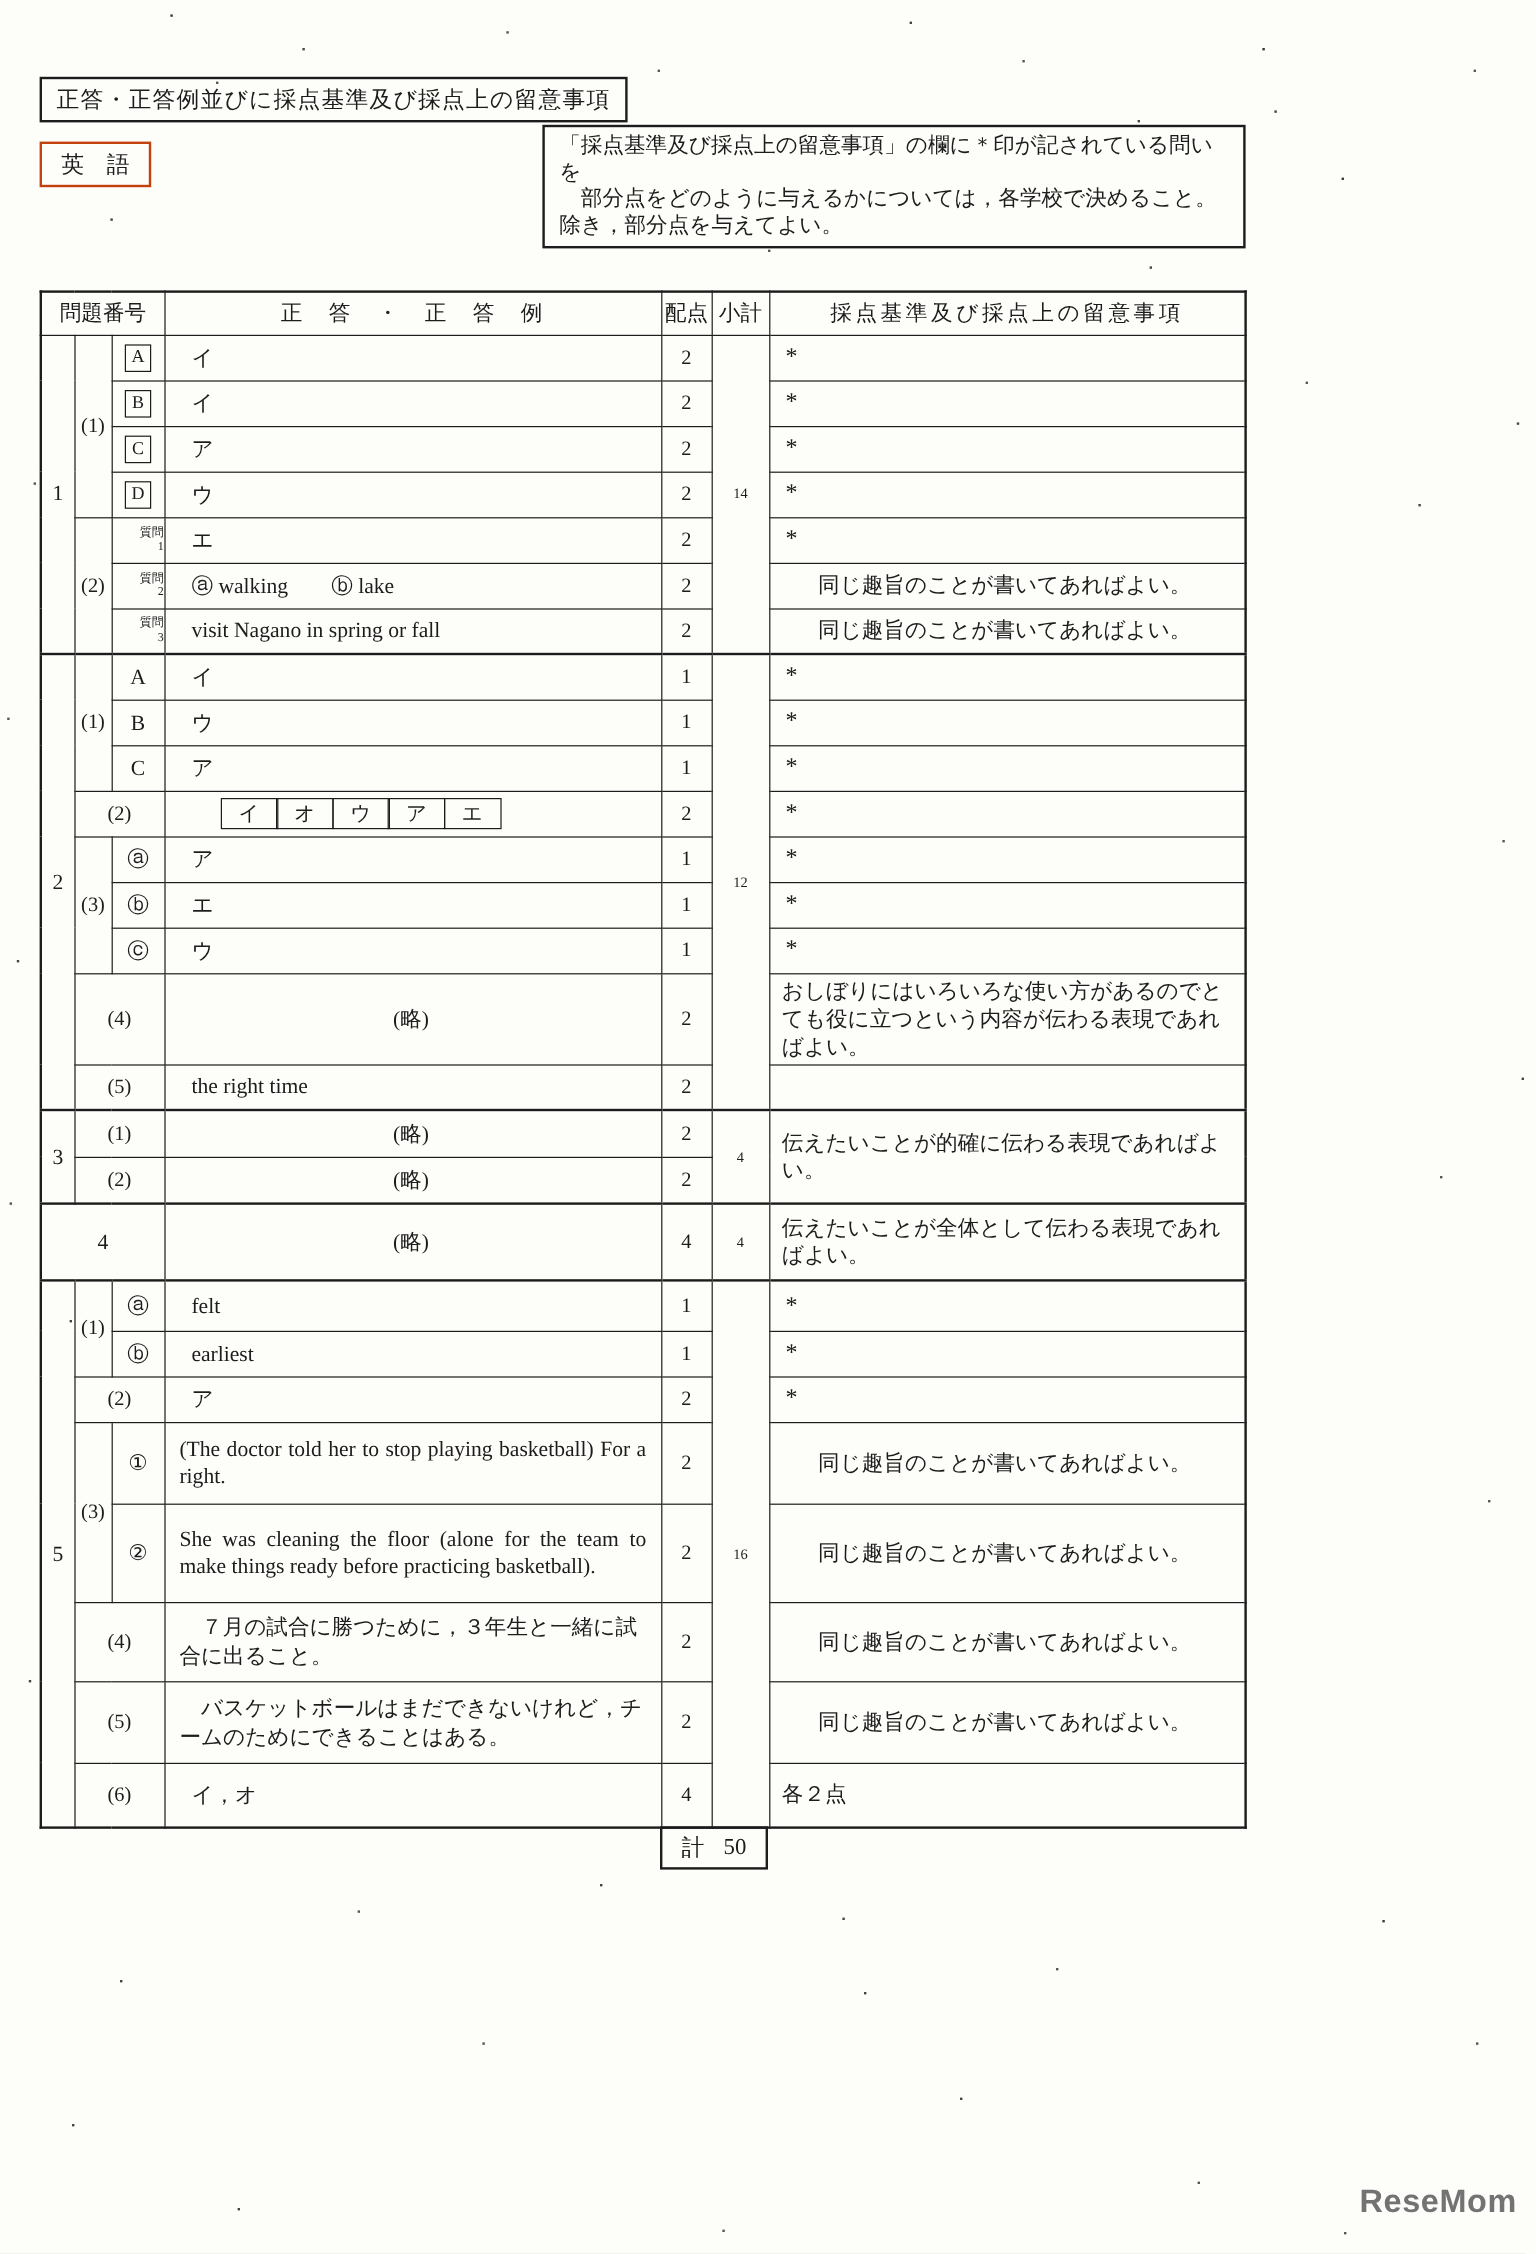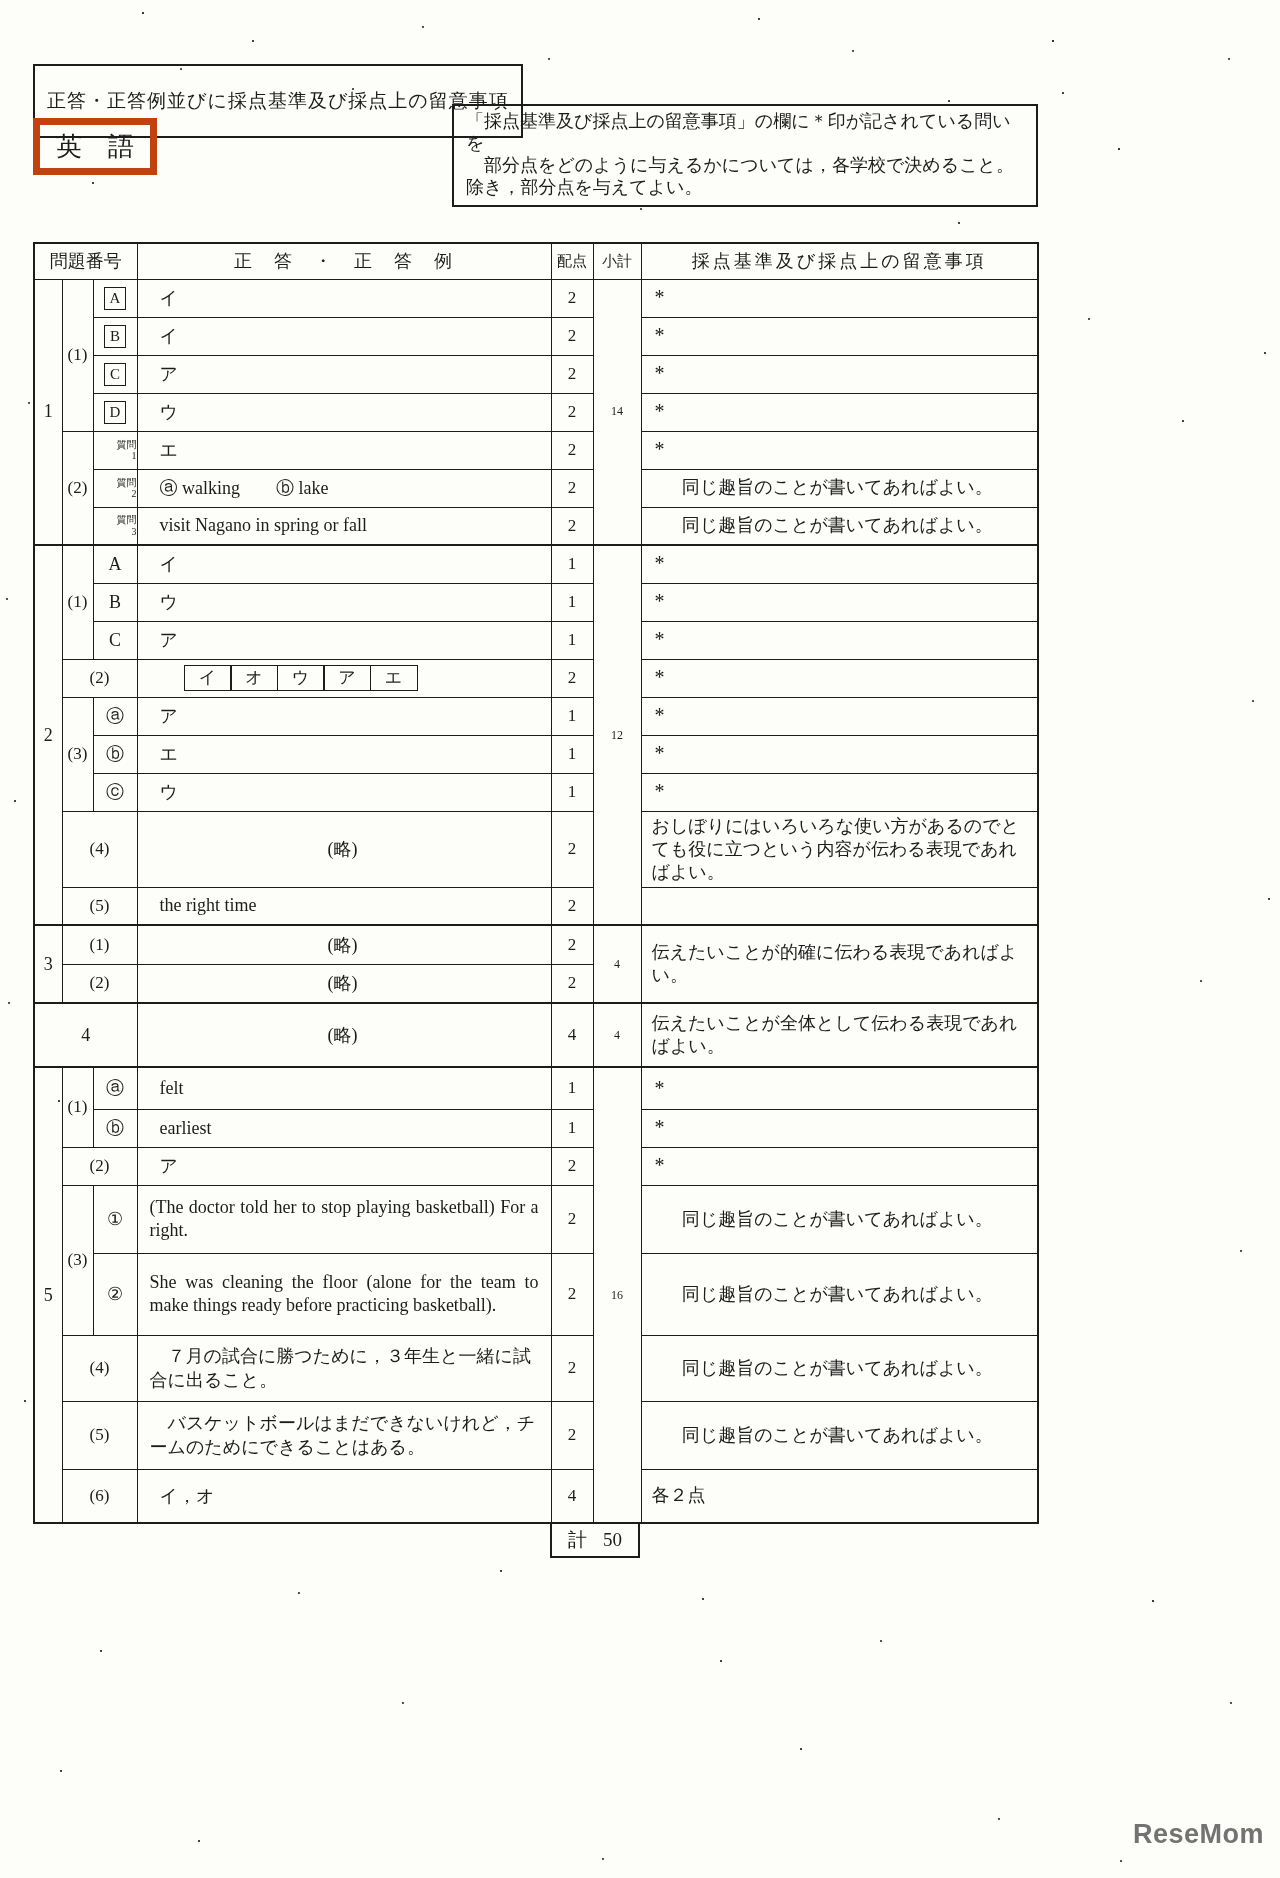--- a/index.html
+++ b/index.html
@@ -16,41 +16,41 @@
       1200px 980px 0 #555, 58px 1100px 0 #444, 1240px 1250px 0 #555, 24px 1400px 0 #444,
       1152px 1600px 0 #3a3a3a, 402px 1702px 0 #555, 800px 1748px 0 #444, 998px 1818px 0 #555,
       198px 1840px 0 #444, 602px 1858px 0 #555, 948px 100px 0 #444, 352px 88px 0 #555,
       1062px 92px 0 #444, 548px 58px 0 #555, 252px 40px 0 #444, 852px 50px 0 #555,
       1264px 352px 0 #444, 6px 598px 0 #555, 1268px 898px 0 #444, 8px 1002px 0 #555,
       500px 1570px 0 #444, 298px 1592px 0 #555, 702px 1598px 0 #444, 1230px 1702px 0 #555,
       100px 1650px 0 #444, 180px 68px 0 #555, 958px 222px 0 #444, 1088px 318px 0 #555,
       720px 1660px 0 #444, 880px 1640px 0 #555, 60px 1770px 0 #444, 1120px 1860px 0 #555; }
 
   .title-box { position:absolute; left:33px; top:64px; border:2px solid #1c1c1c;
-    padding:22px 12px; font-size:19px; letter-spacing:1px; }
-  .subject-box { position:absolute; left:33px; top:118px; border:7px solid #c2410c;
-    padding:4px 16px; font-size:26px; }
+    padding:4px 12px; font-size:19px; letter-spacing:1px; }
+  .subject-box { position:absolute; left:33px; top:118px; border:2px solid #c2410c;
+    padding:4px 16px; font-size:19px; }
   .note-box { position:absolute; left:452px; top:104px; width:586px; border:2px solid #1c1c1c;
     padding:5px 10px 6px 12px; font-size:18px; line-height:1.22; }
 
   .table-wrap { position:absolute; left:33px; top:226px; width:1008px;margin-top:16px; }
   table { border-collapse:collapse; width:1004px; table-layout:fixed; }
   th, td { border:1.5px solid #1c1c1c; vertical-align:middle; font-weight:normal;
            font-size:18px; padding:2px 3px; overflow:hidden; }
   table { border:2px solid #1c1c1c; }
   thead tr { height:36px; }
   tbody tr { height:38px; }
   tr.rh39 { height:39px; } tr.rh42 { height:42px; } tr.rh54 { height:54px; }
   tr.rh64 { height:64px; } tr.rh66 { height:66px; } tr.rh68 { height:68px; }
   tr.rh76 { height:76px; } tr.rh82 { height:82px; }
   tr.gtop td { border-top:2px solid #1c1c1c; }
 
   th.hdr-ans { letter-spacing:2px; }
   th.hdr-crit { letter-spacing:3px; }
-  th.hdr-small { font-size:15px; padding:0; }
+  th.hdr-small { font-size:18px; padding:0; }
 
   td.qnum { text-align:center; font-size:18px; }
   td.sub { text-align:center; font-size:17px; }
   td.subsub { text-align:center; font-size:18px; padding:0; }
   td.ans { padding-left:22px; }
   td.ans.center { text-align:center; padding-left:0; }
   td.ans.justify { text-align:justify; padding:3px 12px 3px 12px; line-height:1.3; }
   td.ans.indent { padding:3px 14px 3px 12px; text-indent:1em; line-height:1.35; }
   td.pts { text-align:center; font-size:17px; padding:0; }
   td.subtotal { text-align:center; font-size:12px; padding:0; }

